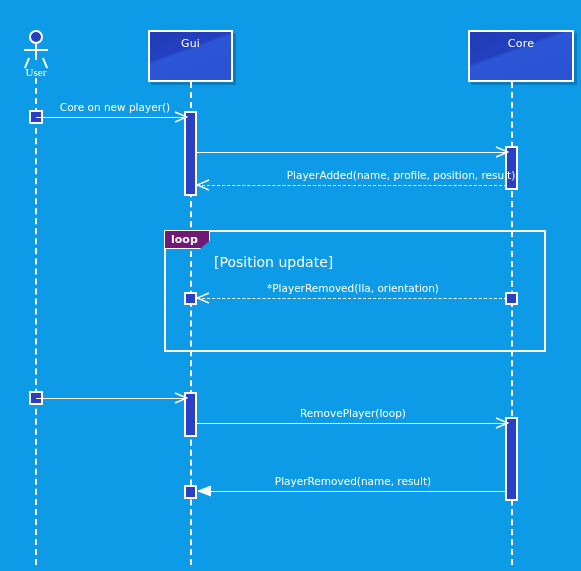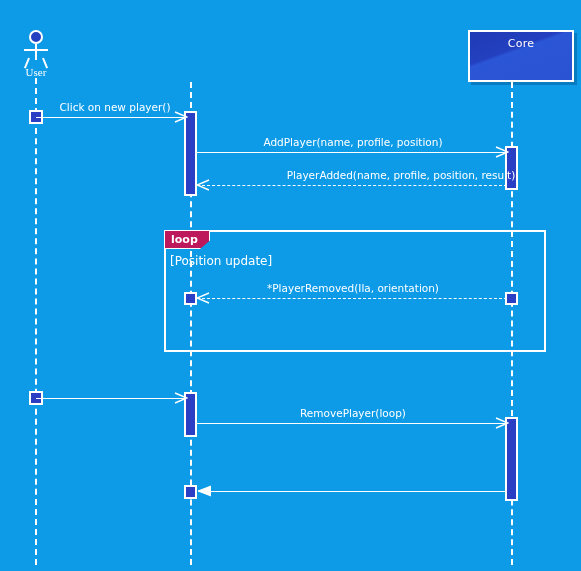--- a/index.html
+++ b/index.html
@@ -95,53 +95,57 @@
   
   .fragment {
     position: absolute;
     box-sizing: border-box;
     border: 2px solid #ffffff;
     background: transparent;
   }
   .fragment-tab {
     position: absolute;
     box-sizing: border-box;
-    background: #be185d;
+    background: #701a75;
     border: 1px solid #ffffff;
     clip-path: polygon(0 0, 100% 0, 100% 55%, 78% 100%, 0 100%);
   }
   .fragment-tab span {
     position: absolute;
     left: 6px;
     top: 2px;
     color: #ffffff;
     font-size: 11px;
     font-weight: bold;
   }
   .fragment-guard {
     position: absolute;
     color: #ffffff;
-    font-size: 12px;
+    font-size: 14px;
     white-space: nowrap;
+    margin-left: 44px;
   }
 </style>
 </head>
 <body>
 
 <div id="canvas">
 
   <div>
     <div class="actor-head" style="left:29px; top:30px; width:14px; height:14px;"></div>
     <div class="actor-line" style="left:35px; top:44px; width:2px; height:16px;"></div>
     <div class="actor-line" style="left:24px; top:49px; width:24px; height:2px;"></div>
     <div class="actor-line" style="left:28px; top:58px; width:2px; height:11px; transform:rotate(22deg); transform-origin: top center;"></div>
     <div class="actor-line" style="left:42px; top:58px; width:2px; height:11px; transform:rotate(-22deg); transform-origin: top center;"></div>
     <div class="actor-label" style="left:6px; top:66px; width:60px;">User</div>
   </div>
 
+  <div class="participant" style="left:148px; top:30px; width:85px; height:52px;">
+    <div class="pname">Gui</div>
+  </div>
 
   <div class="participant" style="left:468px; top:30px; width:106px; height:52px;">
     <div class="pname">Core</div>
   </div>
 
   <div class="lifeline" style="left:35px; top:78px; height:487px;"></div>
   <div class="lifeline" style="left:190px; top:82px; height:483px;"></div>
   <div class="lifeline" style="left:511px; top:82px; height:483px;"></div>
 
   <div class="activation" style="left:29px; top:110px; width:14px; height:14px;"></div>
@@ -155,27 +159,26 @@
   <div class="activation" style="left:184px; top:392px; width:13px; height:45px;"></div>
   <div class="activation" style="left:184px; top:485px; width:13px; height:14px;"></div>
   <div class="activation" style="left:505px; top:417px; width:13px; height:84px;"></div>
 
   <div class="fragment" style="left:164px; top:230px; width:382px; height:122px;"></div>
   <div class="fragment-tab" style="left:164px; top:230px; width:46px; height:19px;">
     <span>loop</span>
   </div>
   <div class="fragment-guard" style="left:170px; top:254px;">[Position update]</div>
 
-  <div class="msg-label" style="left:40px; top:101px; width:150px;">Click on new player()</div>
+  <div class="msg-label" style="left:40px; top:101px; width:150px;">Core on new player()</div>
   <div class="msg-line" style="left:36px; top:117px; width:150px;"></div>
   <svg class="arrow" style="left:174px; top:110px;" viewBox="0 0 14 14">
     <polyline points="1,2 13,7 1,12" fill="none" stroke="#ffffff" stroke-width="1.4"></polyline>
   </svg>
 
-  <div class="msg-label" style="left:198px; top:136px; width:310px;">AddPlayer(name, profile, position)</div>
   <div class="msg-line" style="left:197px; top:152px; width:310px;"></div>
   <svg class="arrow" style="left:495px; top:145px;" viewBox="0 0 14 14">
     <polyline points="1,2 13,7 1,12" fill="none" stroke="#ffffff" stroke-width="1.4"></polyline>
   </svg>
 
   <div class="msg-label" style="left:198px; top:169px; width:310px;margin-left:48px;">PlayerAdded(name, profile, position, result)</div>
   <div class="msg-line dashed" style="left:197px; top:185px; width:310px;"></div>
   <svg class="arrow" style="left:196px; top:178px;" viewBox="0 0 14 14">
     <polyline points="13,2 1,7 13,12" fill="none" stroke="#ffffff" stroke-width="1.4"></polyline>
   </svg>
@@ -190,18 +193,19 @@
   <svg class="arrow" style="left:174px; top:391px;" viewBox="0 0 14 14">
     <polyline points="1,2 13,7 1,12" fill="none" stroke="#ffffff" stroke-width="1.4"></polyline>
   </svg>
 
   <div class="msg-label" style="left:198px; top:407px; width:310px;">RemovePlayer(loop)</div>
   <div class="msg-line" style="left:197px; top:423px; width:310px;"></div>
   <svg class="arrow" style="left:495px; top:416px;" viewBox="0 0 14 14">
     <polyline points="1,2 13,7 1,12" fill="none" stroke="#ffffff" stroke-width="1.4"></polyline>
   </svg>
 
+  <div class="msg-label" style="left:198px; top:475px; width:310px;">PlayerRemoved(name, result)</div>
   <div class="msg-line" style="left:199px; top:491px; width:306px;"></div>
   <svg class="arrow" style="left:197px; top:484px;" viewBox="0 0 14 14">
     <polygon points="14,2 1,7 14,12" fill="#ffffff" stroke="#ffffff" stroke-width="1"></polygon>
   </svg>
 
 </div>
 
 </body></html>

